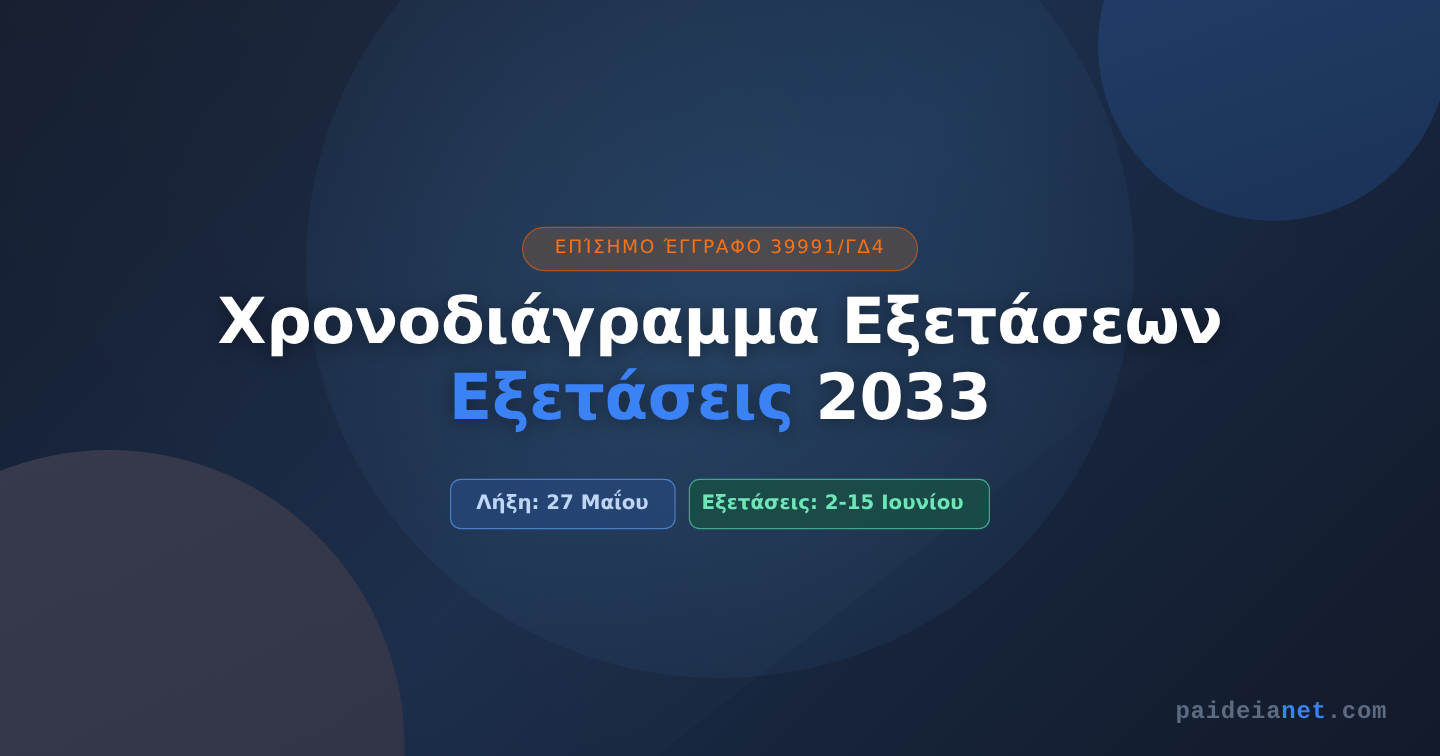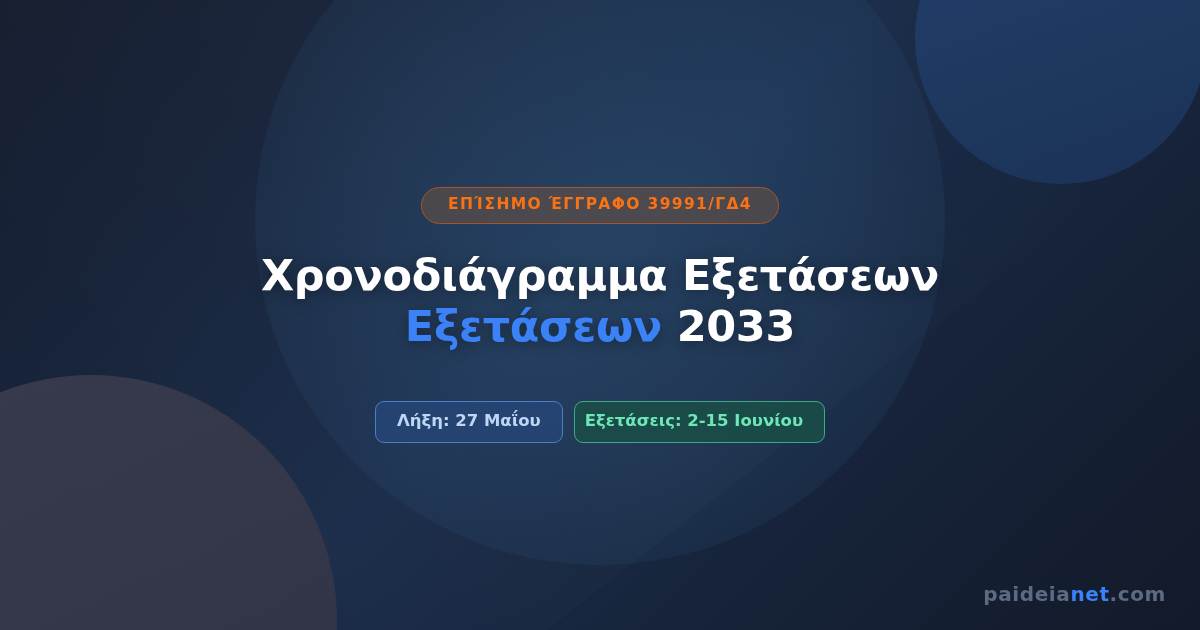--- a/index.html
+++ b/index.html
@@ -96,31 +96,31 @@
   }
 
   .doc-badge {
     display: inline-block;
     padding: 9px 26px 10px;
     border: 1.5px solid #a5552a;
     border-radius: 999px;
     background: rgba(92, 78, 72, 0.72);
     color: #f97316;
     font-size: 15.5px;
-    font-weight: 700;
+    font-weight: 400;
     letter-spacing: 1.35px;
     line-height: 1;
     margin-bottom: 12px;
     white-space: nowrap;
   }
 
   .headline {
-    margin: 14px;
+    margin: 0;
     color: #ffffff;
-    font-size: 43px;
+    font-size: 53px;
     font-weight: 700;
     line-height: 1.18;
     letter-spacing: -0.3px;
     text-shadow: 0 2px 14px rgba(0,0,0,0.38);
   }
   .headline .accent {
     color: #3b82f6;
   }
 
   .subtitle {
@@ -155,27 +155,28 @@
   }
   .pill.green {
     background: rgba(25, 79, 71, 0.85);
     border: 1px solid #3fa88a;
     color: #6ee7b7;
     padding-left: 10px;
   }
 
   .brand {
     position: absolute;
-    right: 34px;
+    right: 44px;
     bottom: 26px;
     font-size: 20px;
     font-weight: 700;
     letter-spacing: 0.6px;
     color: #5c6b82;
     line-height: 1;
+    font-family: Liberation Mono, monospace;
   }
   .brand .brand-accent {
     color: #3b82f6;
   }
 </style>
 </head>
 <body>
 
 <div class="canvas">
 
@@ -185,21 +186,21 @@
     <div class="circle-tr"></div>
     <div class="circle-bl"></div>
   </div>
 
   <div class="content">
 
     <div class="doc-badge">ΕΠΊΣΗΜΟ ΈΓΓΡΑΦΟ 39991/ΓΔ4</div>
 
     <h1 class="headline">
       <span>Χρονοδιάγραμμα Εξετάσεων</span><br>
-      <span class="accent">Εξετάσεων</span>
+      <span class="accent">Εξετάσεις</span>
       <span>2033</span>
     </h1>
 
 
     <div class="pill-row">
       <div class="pill blue">Λήξη: 27 Μαΐου</div>
       <div class="pill green">Εξετάσεις: 2-15 Ιουνίου</div>
     </div>
 
   </div>

